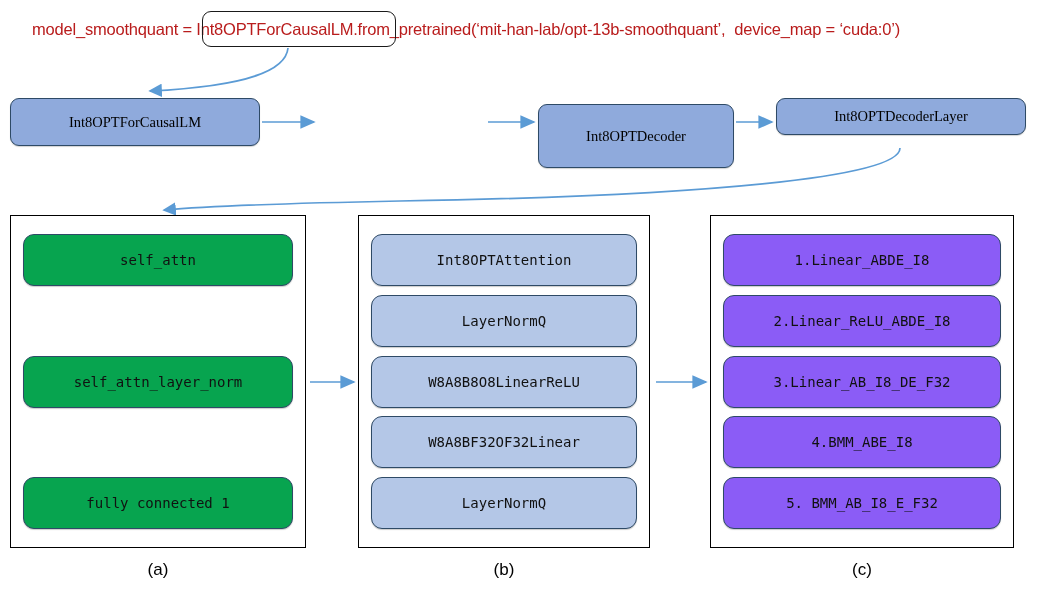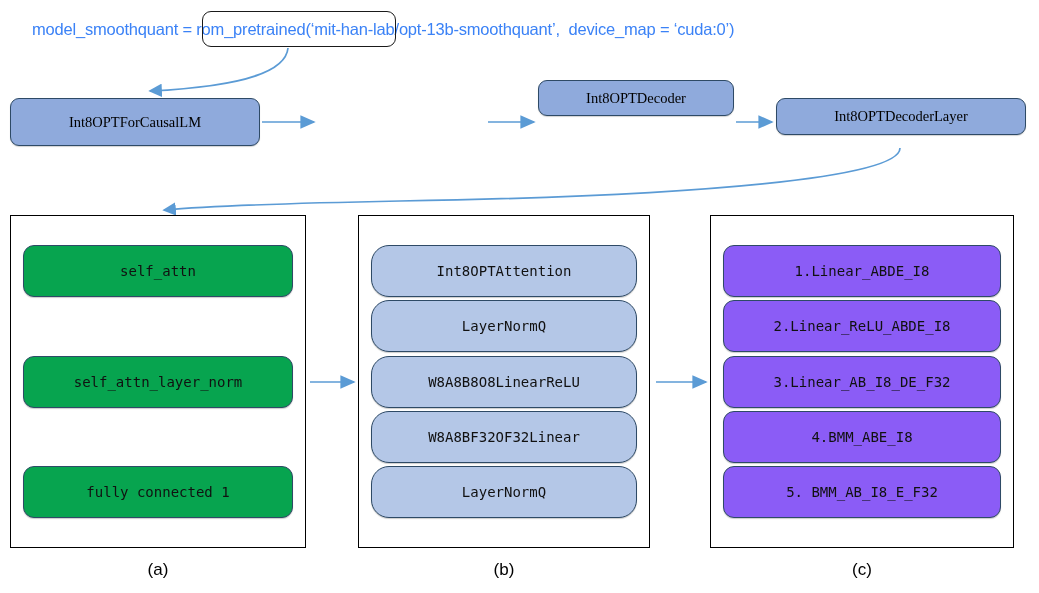--- a/index.html
+++ b/index.html
@@ -33,21 +33,21 @@
     position: absolute;
     left: 32px;
     top: 14px;
     height: 30px;
     display: flex;
     align-items: center;
     white-space: pre;
     font-family: "Liberation Sans", sans-serif;
     font-size: 16.5px;
     letter-spacing: -0.2px;
-    color: #3b82f6;
+    color: #b91c1c;
   }
   #code-line .seg { display: inline-block; }
   
   #code-highlight-box {
     position: absolute;
     left: 202px;
     top: 11px;
     width: 192px;
     height: 34px;
     border: 1.6px solid #1a1a1a;
@@ -65,32 +65,32 @@
     align-items: center;
     justify-content: center;
     font-family: Liberation Serif, serif;
     font-size: 14.5px;
     color: #000000;
     text-align: center;
     box-shadow: 0 1px 1px rgba(0,0,0,0.18);
   }
   #node-causallm   { left: 10px;  top: 98px; width: 250px; height: 48px; }
   #node-model      { left: 318px; top: 98px; width: 168px; height: 48px; }
-  #node-decoder    { left: 538px; top: 80px; width: 196px; height: 36px; }
+  #node-decoder    { left: 538px; top: 104px; width: 196px; height: 64px; }
   #node-decoderlayer { left: 776px; top: 98px; width: 250px; height: 37px; }
 
   
   .panel {
     position: absolute;
     box-sizing: border-box;
     background: #ffffff;
     border: 1.7px solid #000000;
     top: 215px;
     height: 333px;
-    padding: 29px 12px;
+    padding: 18px 12px;
     display: flex;
     flex-direction: column;
     justify-content: space-between;
   }
   #panel-a { left: 10px;  width: 296px; }
   #panel-b { left: 358px; width: 292px; }
   #panel-c { left: 710px; width: 304px; }
 
   .item {
     box-sizing: border-box;
@@ -101,21 +101,21 @@
     align-items: center;
     justify-content: center;
     font-family: "DejaVu Sans Mono", "Liberation Mono", monospace;
     font-size: 14px;
     color: #111111;
     text-align: center;
     box-shadow: 0 1px 1px rgba(0,0,0,0.2);
     white-space: nowrap;
   }
   .item-green  { background: #07a44f; }
-  .item-blue   { background: #b4c7e7; border-radius: 18px; }
+  .item-blue   { background: #b4c7e7; }
   .item-sage   { background: #8b5cf6; }
 
   
   .caption {
     position: absolute;
     top: 560px;
     font-family: "Liberation Sans", sans-serif;
     font-size: 17px;
     color: #000000;
     text-align: center;
@@ -146,21 +146,21 @@
     <line x1="736" y1="122" x2="772" y2="122" stroke="#5b9bd5" stroke-width="1.7" marker-end="url(#arrowhead)"></line>
 
     <path d="M 900,148 C 900,178 700,196 400,201 C 300,203 220,205 164,210" fill="none" stroke="#5b9bd5" stroke-width="1.7" marker-end="url(#arrowhead-lg)"></path>
 
     <line x1="310" y1="382" x2="354" y2="382" stroke="#5b9bd5" stroke-width="1.7" marker-end="url(#arrowhead)"></line>
 
     <line x1="656" y1="382" x2="706" y2="382" stroke="#5b9bd5" stroke-width="1.7" marker-end="url(#arrowhead)"></line>
   </svg>
 
   <div id="code-line">
-    <span class="seg">model_smoothquant = </span><span class="seg">rom_pretrained(‘mit-han-lab/opt-13b-smoothquant’,  device_map = ‘cuda:0’)</span>
+    <span class="seg">model_smoothquant = </span><span class="seg">Int8OPTForCausalLM.f</span><span class="seg">rom_pretrained(‘mit-han-lab/opt-13b-smoothquant’,  device_map = ‘cuda:0’)</span>
   </div>
   <div id="code-highlight-box"></div>
 
   <div class="node" id="node-causallm">Int8OPTForCausalLM</div>
   <div class="node" id="node-decoder">Int8OPTDecoder</div>
   <div class="node" id="node-decoderlayer">Int8OPTDecoderLayer</div>
 
   <div class="panel" id="panel-a">
     <div class="item item-green">self_attn</div>
     <div class="item item-green">self_attn_layer_norm</div>

